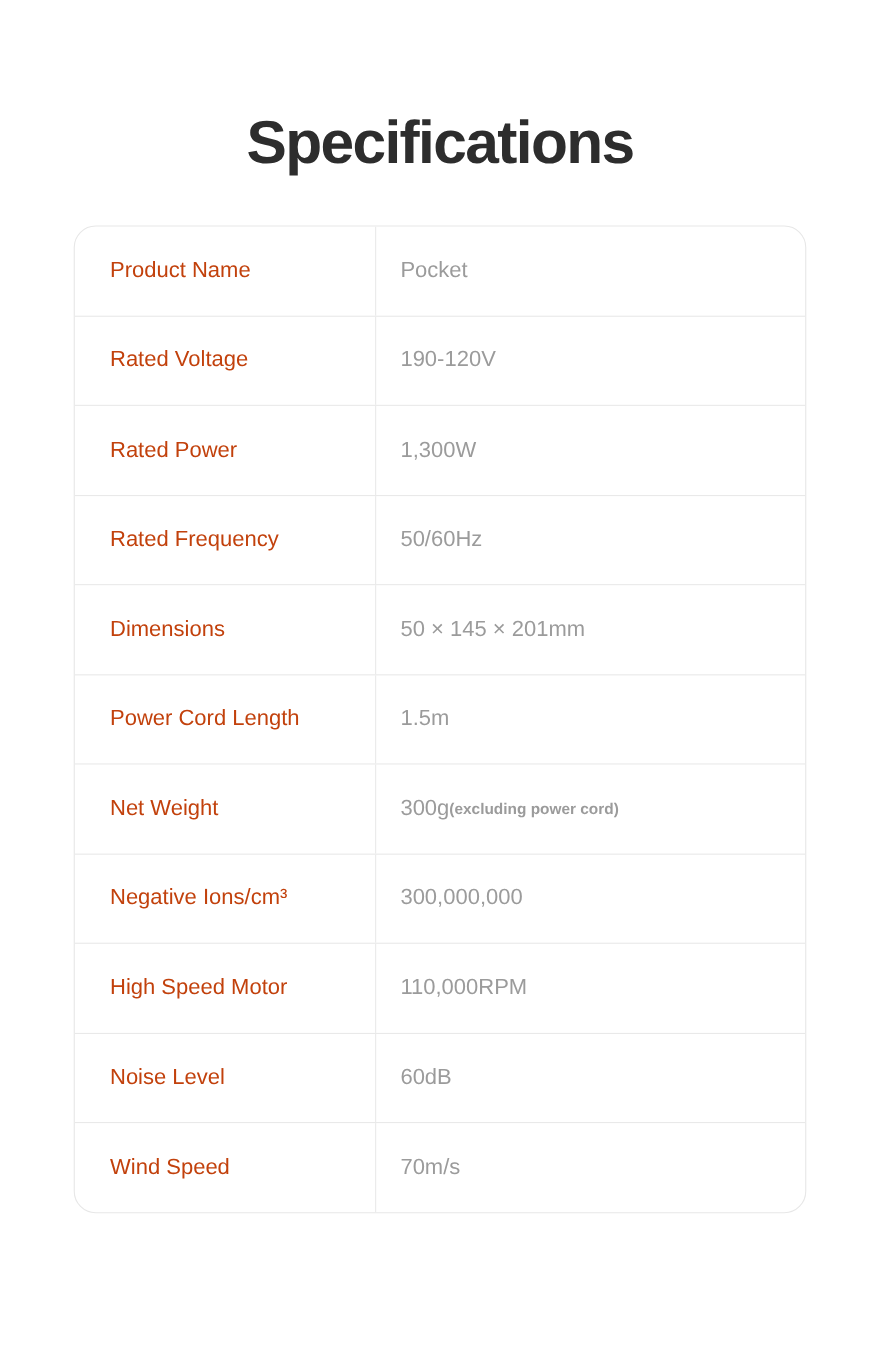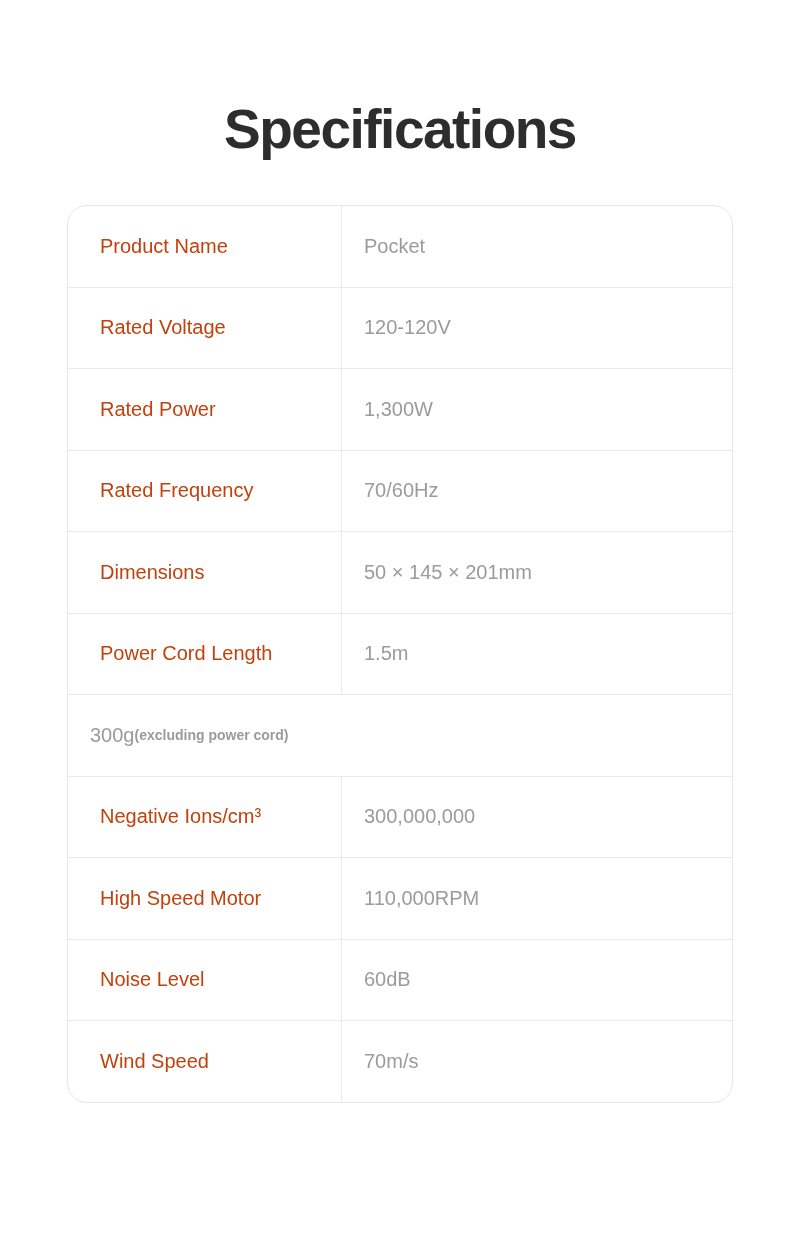--- a/index.html
+++ b/index.html
@@ -76,44 +76,45 @@
 
   <div class="spec-table">
 
     <div class="spec-row">
       <div class="spec-cell-label">Product Name</div>
       <div class="spec-cell-value">Pocket</div>
     </div>
 
     <div class="spec-row">
       <div class="spec-cell-label">Rated Voltage</div>
-      <div class="spec-cell-value">120-120V</div>
+      <div class="spec-cell-value">190-120V</div>
     </div>
 
     <div class="spec-row">
       <div class="spec-cell-label">Rated Power</div>
       <div class="spec-cell-value">1,300W</div>
     </div>
 
     <div class="spec-row">
       <div class="spec-cell-label">Rated Frequency</div>
-      <div class="spec-cell-value">70/60Hz</div>
+      <div class="spec-cell-value">50/60Hz</div>
     </div>
 
     <div class="spec-row">
       <div class="spec-cell-label">Dimensions</div>
       <div class="spec-cell-value">50 × 145 × 201mm</div>
     </div>
 
     <div class="spec-row">
       <div class="spec-cell-label">Power Cord Length</div>
       <div class="spec-cell-value">1.5m</div>
     </div>
 
     <div class="spec-row">
+      <div class="spec-cell-label">Net Weight</div>
       <div class="spec-cell-value">
         <span>300g</span>
           <span class="spec-value-note">(excluding power cord)</span>
       </div>
     </div>
 
     <div class="spec-row">
       <div class="spec-cell-label">Negative Ions/cm³</div>
       <div class="spec-cell-value">300,000,000</div>
     </div>

